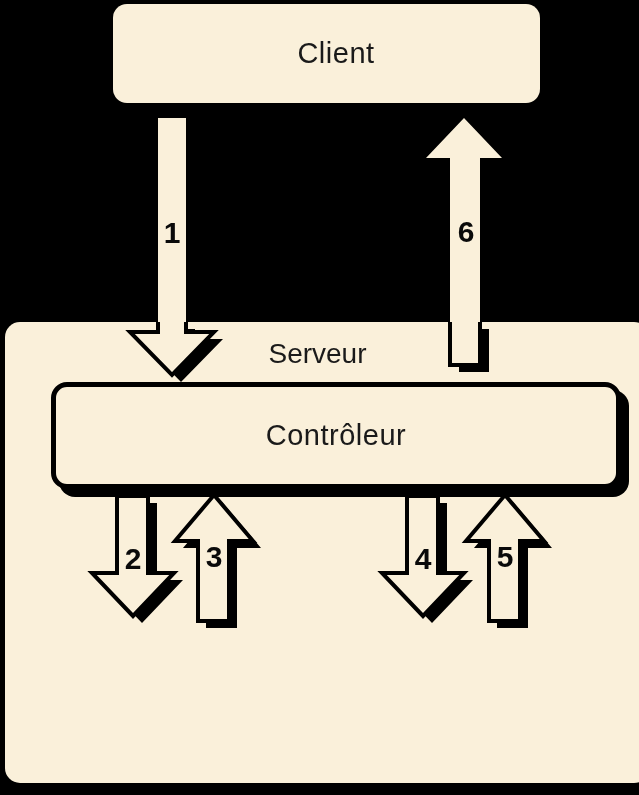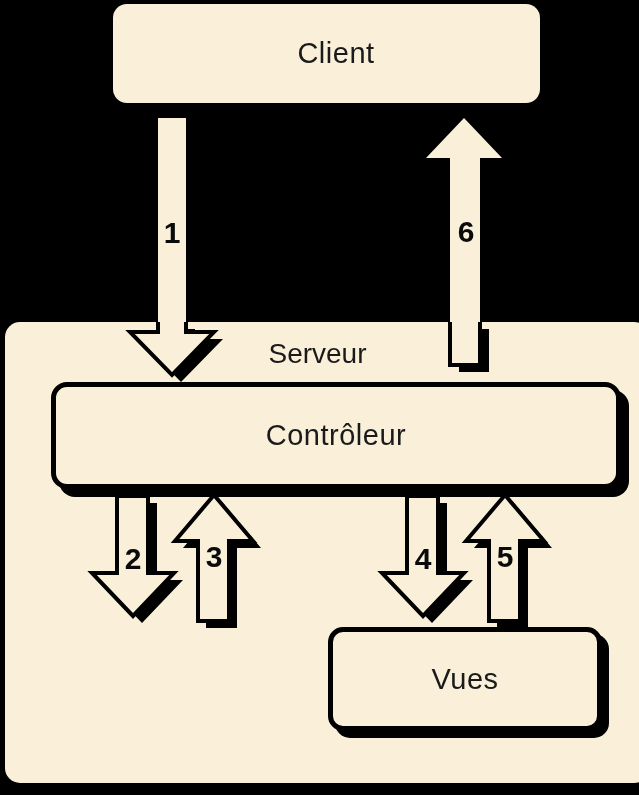--- a/index.html
+++ b/index.html
@@ -92,23 +92,20 @@
       <polygon points="505,495 544,541 520,541 520,621 489,621 489,541 466,541" transform="translate(8,7)" fill="#000"></polygon>
       <polygon points="505,495 544,541 520,541 520,621 489,621 489,541 466,541" fill="#FAF0DA" stroke="#000" stroke-width="4"></polygon>
     </g>
   </svg>
 
   <div id="controleur-box" class="node outlined">
     <span>Contrôleur</span>
   </div>
 
 
-  <div id="vues-box" class="node outlined">
-    <span>Vues</span>
-  </div>
 
   <div id="num-1" class="arrow-num">1</div>
   <div id="num-2" class="arrow-num">2</div>
   <div id="num-3" class="arrow-num">3</div>
   <div id="num-4" class="arrow-num">4</div>
   <div id="num-5" class="arrow-num">5</div>
   <div id="num-6" class="arrow-num">6</div>
 
 </div>
 

